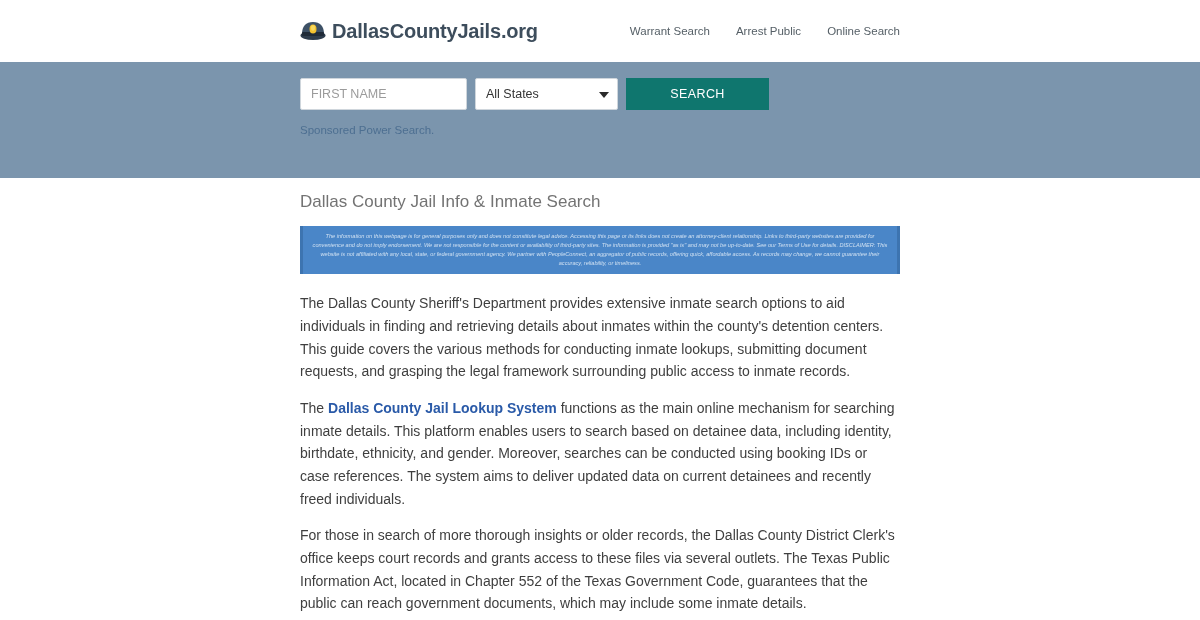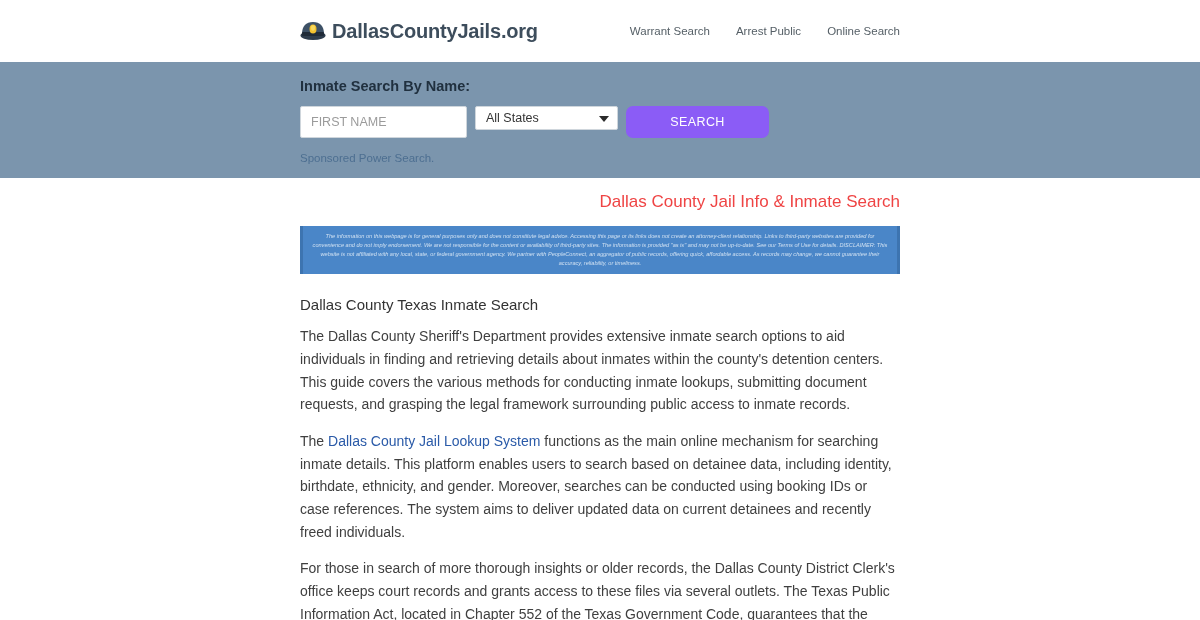--- a/index.html
+++ b/index.html
@@ -71,21 +71,21 @@
     border: 1px solid #cfd6dc;
     border-radius: 2px;
     background: #ffffff;
     padding: 0 10px;
     font-size: 12.5px;
     color: #333;
     font-family: "Liberation Sans", sans-serif;
     outline: none;
   }
   .text-field::placeholder { color: #9b9b9b; }
-  .select-wrap { position: relative; width: 143px; height: 24px; }
+  .select-wrap { position: relative; width: 143px; height: 32px; }
   .state-select {
     width: 100%; height: 100%;
     -webkit-appearance: none; appearance: none;
     border: 1px solid #cfd6dc;
     border-radius: 2px;
     background: #ffffff;
     padding: 0 24px 0 10px;
     font-size: 12.5px;
     color: #333;
     font-family: "Liberation Sans", sans-serif;
@@ -97,23 +97,23 @@
     margin-top: -2px;
     width: 0; height: 0;
     border-left: 5px solid transparent;
     border-right: 5px solid transparent;
     border-top: 6px solid #2b2b2b;
     pointer-events: none;
   }
   .search-button {
     width: 143px;
     height: 32px;
-    background: #8b5cf6;
+    background: #0f766e;
     border: none;
-    border-radius: 7px;
+    border-radius: 0;
     color: #ffffff;
     font-size: 12.5px;
     letter-spacing: 0.4px;
     font-family: "Liberation Sans", sans-serif;
     cursor: pointer;
     text-align: center;
   }
   .sponsored-link {
     display: inline-block;
     margin-top: 14px;
@@ -125,23 +125,22 @@
   
   .content {
     width: 600px;
     margin: 0 auto;
     padding-top: 14px;
     color: #3b3b3b;
   }
   h1.page-title {
     font-size: 17px;
     font-weight: normal;
-    color: #ef4444;
+    color: #737373;
     margin: 0 0 14px 0;
-    text-align: right;
   }
   h2.section-title {
     font-size: 15px;
     font-weight: normal;
     color: #333333;
     margin: 22px 0 12px 0;
   }
   .disclaimer {
     background: #4a86c8;
     border-left: 3px solid #3d74b0;
@@ -155,21 +154,21 @@
     margin: 0 0 18px 0;
   }
   p.body-text {
     font-size: 14px;
     line-height: 1.62;
     margin: 8px 0 14px 0;
     color: #3f3f3f;
   }
   a.inline-link {
     color: #2a5aa8;
-    font-weight: normal;
+    font-weight: bold;
     text-decoration: none;
   }
 </style>
 </head>
 <body>
 
 <div class="site-header">
   <div class="header-inner">
 
     <a class="brand" href="#">
@@ -188,21 +187,20 @@
       <a class="nav-link" href="#">Arrest Public</a>
       <a class="nav-link" href="#">Online Search</a>
     </nav>
 
   </div>
 </div>
 
 <div class="search-band">
   <div class="band-inner">
 
-    <div class="band-title">Inmate Search By Name:</div>
 
     <div class="search-row">
       <input class="text-field" type="text" placeholder="FIRST NAME" style="">
 
 
       <div class="select-wrap">
         <select class="state-select">
           <option>All States</option>
         </select>
         <span class="select-arrow"></span>
@@ -215,21 +213,20 @@
 
   </div>
 </div>
 
 <div class="content">
 
   <h1 class="page-title">Dallas County Jail Info &amp; Inmate Search</h1>
 
   <div class="disclaimer">The information on this webpage is for general purposes only and does not constitute legal advice. Accessing this page or its links does not create an attorney-client relationship. Links to third-party websites are provided for convenience and do not imply endorsement. We are not responsible for the content or availability of third-party sites. The information is provided "as is" and may not be up-to-date. See our Terms of Use for details. DISCLAIMER: This website is not affiliated with any local, state, or federal government agency. We partner with PeopleConnect, an aggregator of public records, offering quick, affordable access. As records may change, we cannot guarantee their accuracy, reliability, or timeliness.</div>
 
-  <h2 class="section-title">Dallas County Texas Inmate Search</h2>
 
   <p class="body-text">The Dallas County Sheriff's Department provides extensive inmate search options to aid individuals in finding and retrieving details about inmates within the county's detention centers. This guide covers the various methods for conducting inmate lookups, submitting document requests, and grasping the legal framework surrounding public access to inmate records.</p>
 
   <p class="body-text"><span>The </span><a class="inline-link" href="#">Dallas County Jail Lookup System</a><span> functions as the main online mechanism for searching inmate details. This platform enables users to search based on detainee data, including identity, birthdate, ethnicity, and gender. Moreover, searches can be conducted using booking IDs or case references. The system aims to deliver updated data on current detainees and recently freed individuals.</span></p>
 
   <p class="body-text">For those in search of more thorough insights or older records, the Dallas County District Clerk's office keeps court records and grants access to these files via several outlets. The Texas Public Information Act, located in Chapter 552 of the Texas Government Code, guarantees that the public can reach government documents, which may include some inmate details.</p>
 
   <h2 class="section-title">Online Inmate Terms Portal</h2>
 
 </div>

